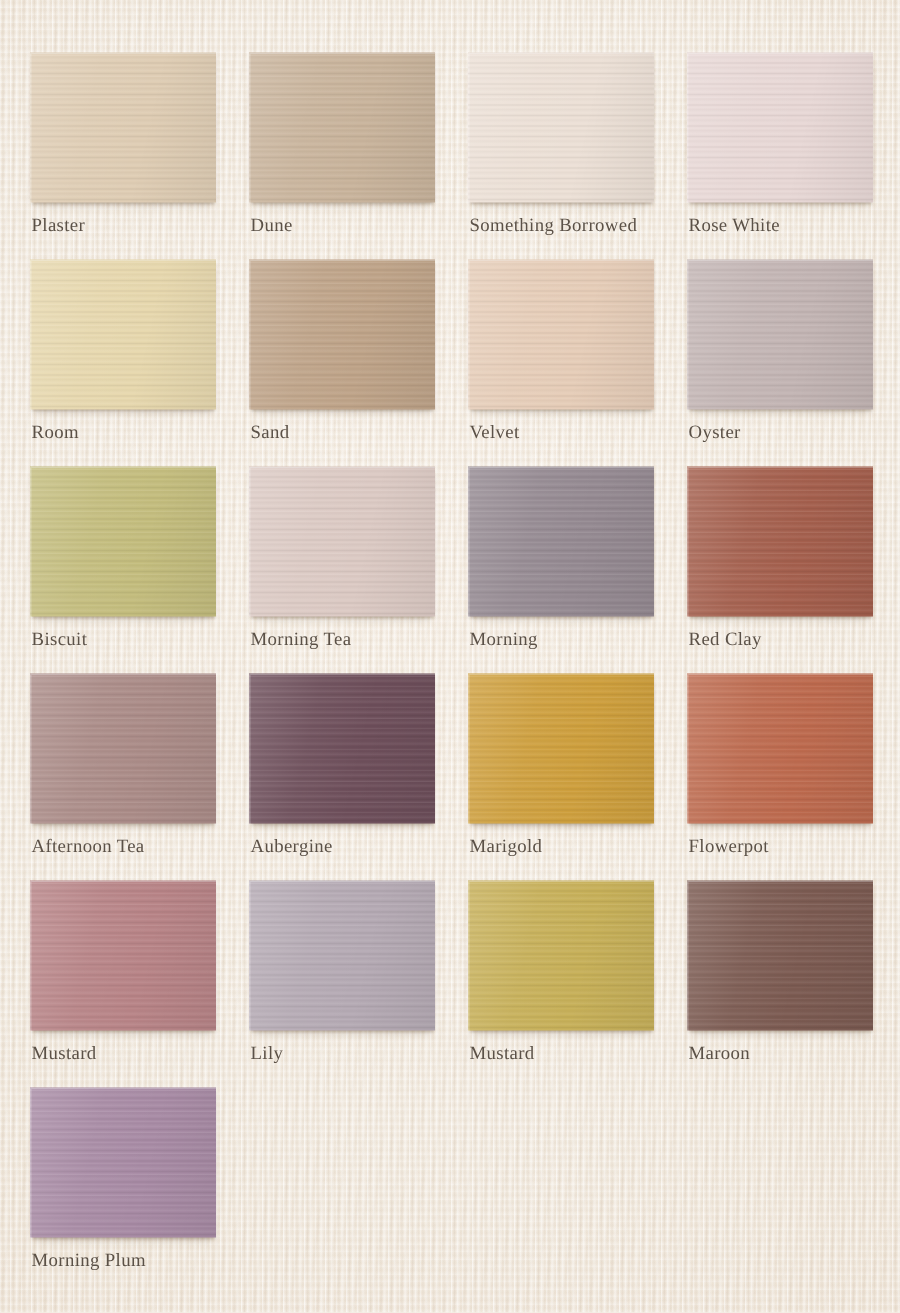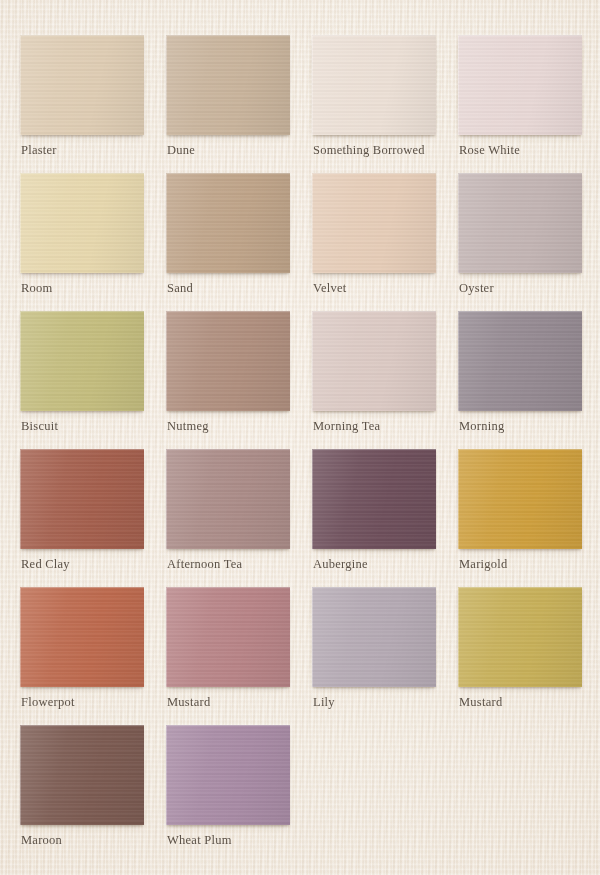--- a/index.html
+++ b/index.html
@@ -166,24 +166,20 @@
       </div>
       <div class="swatch-cell">
         <div class="chip" style="background-color: rgb(195, 181, 180);"></div>
         <div class="chip-label">Oyster</div>
       </div>
       <div class="swatch-cell">
         <div class="chip" style="background-color: rgb(196, 189, 126);"></div>
         <div class="chip-label">Biscuit</div>
       </div>
       <div class="swatch-cell">
-        <div class="chip" style="background-color: rgb(176, 143, 126);"></div>
-        <div class="chip-label">Nutmeg</div>
-      </div>
-      <div class="swatch-cell">
         <div class="chip" style="background-color: rgb(220, 202, 196);"></div>
         <div class="chip-label">Morning Tea</div>
       </div>
       <div class="swatch-cell">
         <div class="chip" style="background-color: rgb(149, 138, 146);"></div>
         <div class="chip-label">Morning</div>
       </div>
       <div class="swatch-cell">
         <div class="chip" style="background-color: rgb(164, 95, 77);"></div>
         <div class="chip-label">Red Clay</div>
@@ -215,16 +211,16 @@
       <div class="swatch-cell">
         <div class="chip" style="background-color: rgb(199, 176, 89);"></div>
         <div class="chip-label">Mustard</div>
       </div>
       <div class="swatch-cell">
         <div class="chip" style="background-color: rgb(124, 91, 82);"></div>
         <div class="chip-label">Maroon</div>
       </div>
       <div class="swatch-cell">
         <div class="chip" style="background-color: rgb(168, 139, 165);"></div>
-        <div class="chip-label">Wheat Plum</div>
+        <div class="chip-label">Morning Plum</div>
       </div>
     </div>
 </div>
 
 </body></html>

